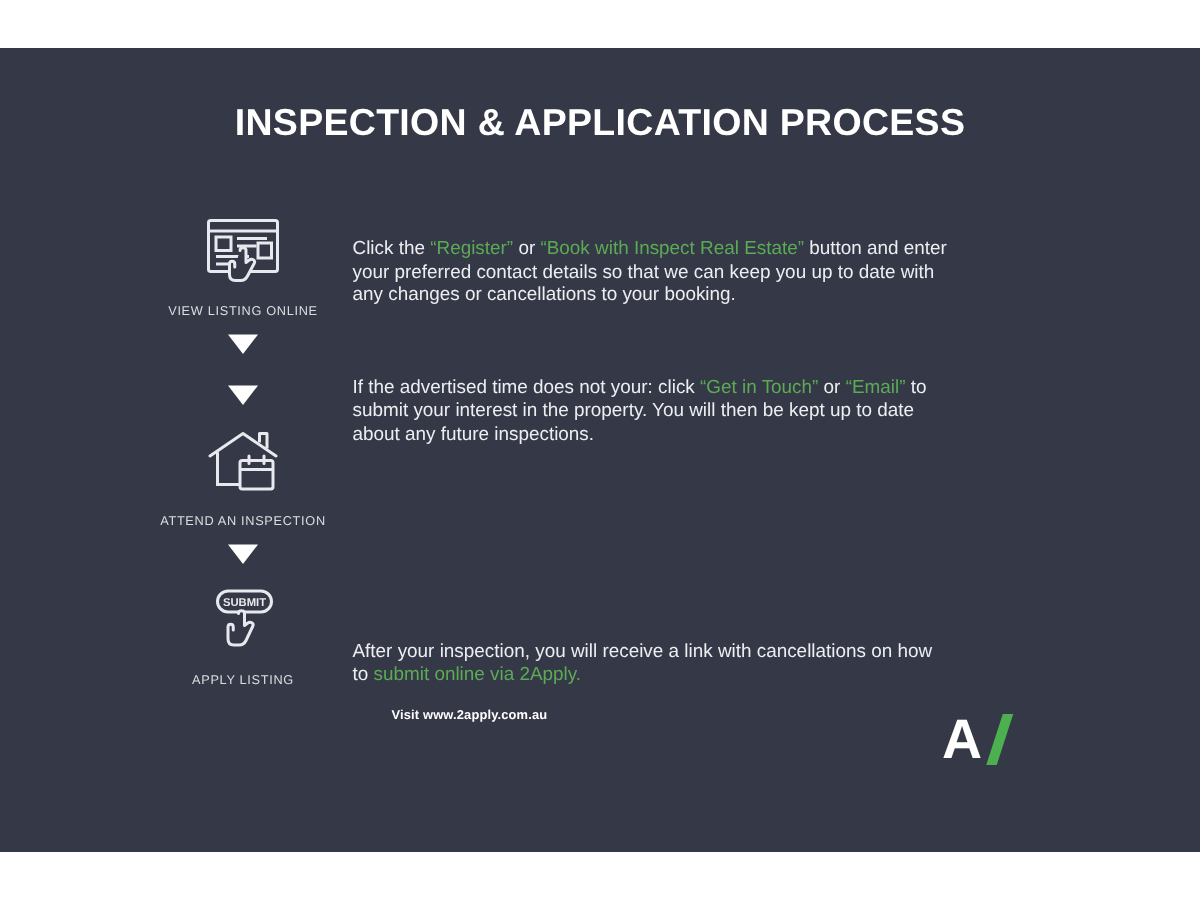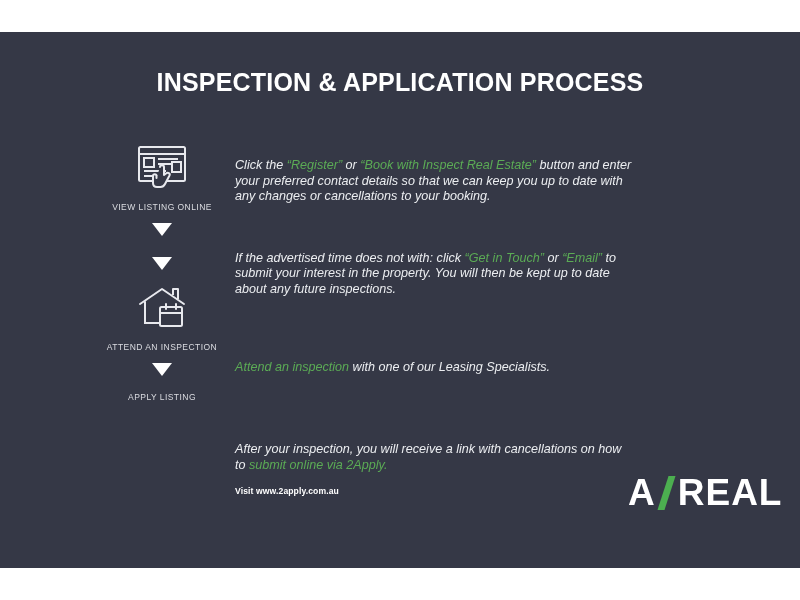--- a/index.html
+++ b/index.html
@@ -86,29 +86,29 @@
   .paras {
     position: absolute;
     left: 235px;
     top: 140px;
     width: 400px;
   }
   .para {
     color: #eceef1;
     font-size: 12.6px;
     line-height: 15.6px;
-    font-style: italic;
   }
   .para .hl { color: #5bab55; }
   .note {
     margin-top: 13px;
     color: #ffffff;
     font-size: 8.6px;
     font-weight: bold;
     letter-spacing: 0.1px;
+    margin-left: 26px;
   }
 
   
   .logo {
     position: absolute;
     left: 628px;
     top: 472px;
     display: flex;
     align-items: center;
     color: #ffffff;
@@ -184,36 +184,41 @@
         </svg>
       </div>
       <div class="step-label">ATTEND AN INSPECTION</div>
     </div>
 
     <div class="connector">
         <div class="tri"></div>
       </div>
 
     <div class="step-block">
+      <div class="icon-wrap">
+        <svg width="58" height="50" viewBox="0 0 58 50">
+          <rect x="12" y="5" width="36" height="14" rx="7" fill="none" stroke="#e8e9ee" stroke-width="2"></rect>
+          <text x="30" y="15" font-family="Liberation Sans, sans-serif" font-size="7.5" font-weight="bold" fill="#e8e9ee" text-anchor="middle">SUBMIT</text>
+          <path d="M26 20 C26 17.5 30 17.5 30 20 L30 28 L32 26.5 C34 25 36.5 26.5 35.5 28.5 L31 38 C30 40 28.5 41 26.5 41 L23 41 C20.5 41 19 39.5 19 37 L19 29 C19 26.5 22.5 26.5 22.5 29 L22.5 31" fill="#353846" stroke="#e8e9ee" stroke-width="2" stroke-linejoin="round" stroke-linecap="round"></path>
+        </svg>
+      </div>
       <div class="step-label">APPLY LISTING</div>
     </div>
 
   </div>
 
   <div class="paras">
     <div style="height:18px"></div>
     <div class="para"><span>Click the </span><span class="hl">“Register”</span><span> or </span><span class="hl">“Book with Inspect Real Estate”</span><span> button and enter your preferred contact details so that we can keep you up to date with any changes or cancellations to your booking.</span></div>
     <div style="height:46px"></div>
-    <div class="para"><span>If the advertised time does not with: click </span><span class="hl">“Get in Touch”</span><span> or </span><span class="hl">“Email”</span><span> to submit your interest in the property. You will then be kept up to date about any future inspections.</span></div>
+    <div class="para"><span>If the advertised time does not your: click </span><span class="hl">“Get in Touch”</span><span> or </span><span class="hl">“Email”</span><span> to submit your interest in the property. You will then be kept up to date about any future inspections.</span></div>
     <div style="height:62px"></div>
-    <div class="para"><span class="hl">Attend an inspection</span><span> with one of our Leasing Specialists.</span></div>
     <div style="height:67px"></div>
     <div class="para"><span>After your inspection, you will receive a link with cancellations on how to </span><span class="hl">submit online via 2Apply.</span></div>
     <div class="note">Visit www.2apply.com.au</div>
   </div>
 
   <div class="logo">
     <span>A</span>
     <span class="slash"></span>
-    <span>REAL</span>
   </div>
 
 </div>
 
 </body></html>

